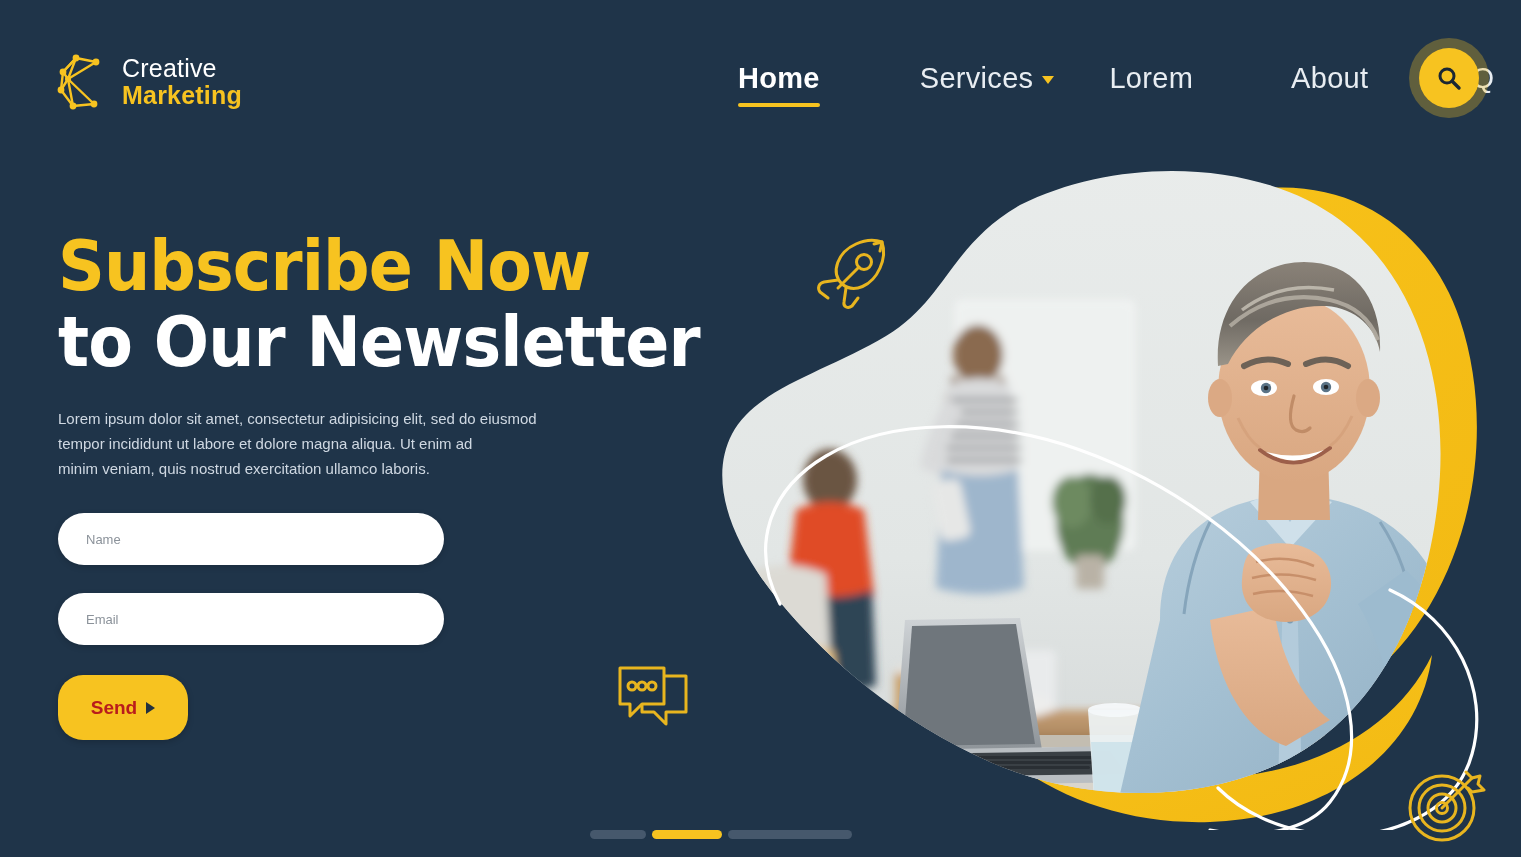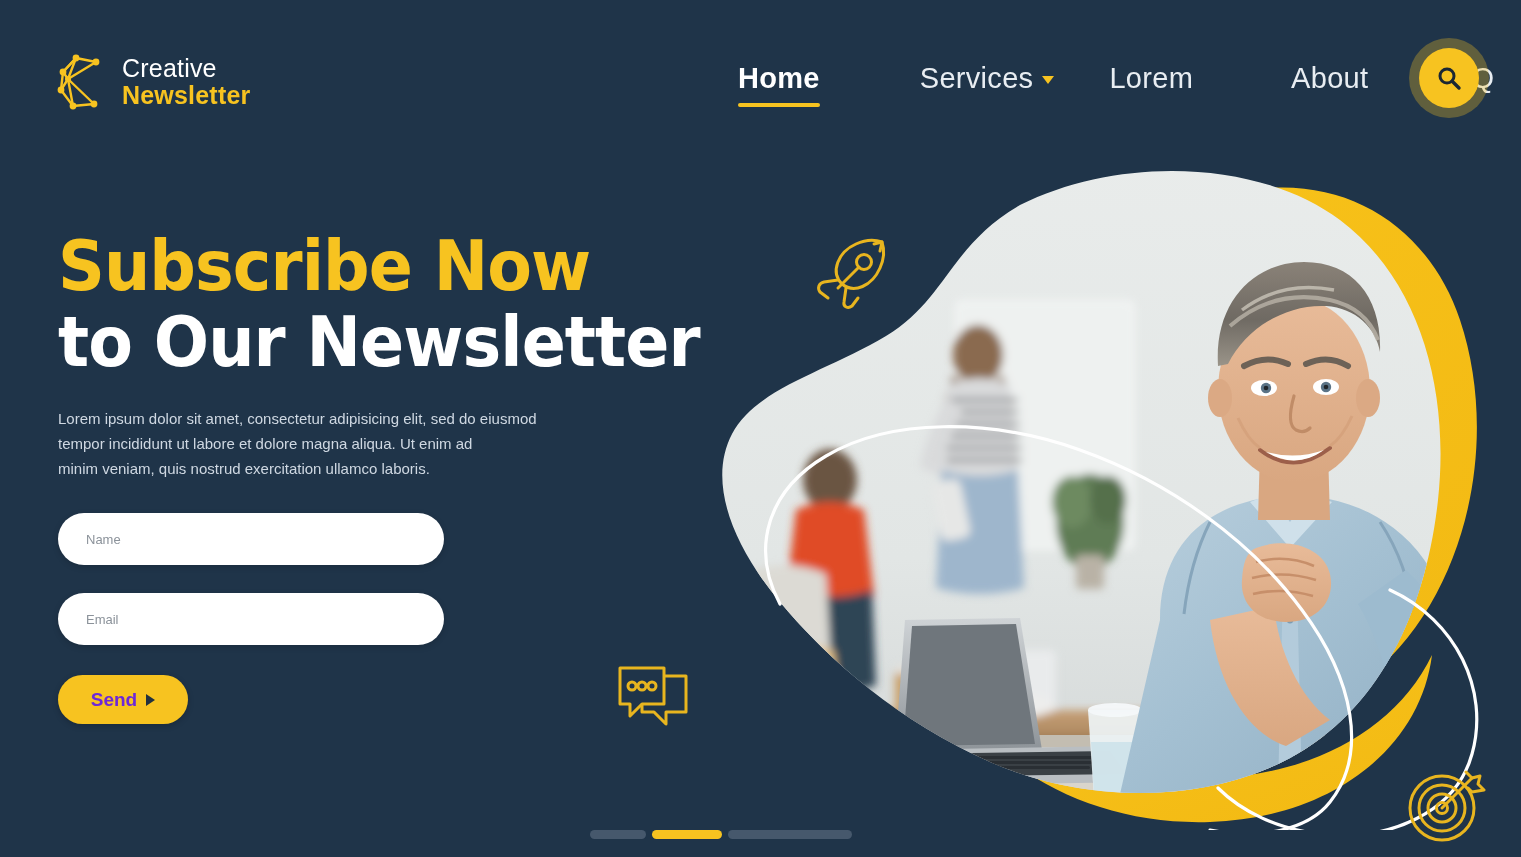--- a/index.html
+++ b/index.html
@@ -82,22 +82,22 @@
   .field {
     width: 386px; height: 52px; border-radius: 26px; background: #ffffff;
     border: none; outline: none; padding: 0 28px; font-size: 13px;
     color: #2b3a48; font-family: "Liberation Sans", sans-serif;
     display: block; box-shadow: 0 2px 6px rgba(0,0,0,0.16);
   }
   .field::placeholder { color: #8b929a; }
   .field + .field { margin-top: 28px; }
 
   .send-btn {
-    margin-top: 30px; width: 130px; height: 49px; border: none; border-radius: 25px;
-    background: #F7C320; color: #6d28d9; font-size: 19px; font-weight: 700;
+    margin-top: 30px; width: 130px; height: 65px; border: none; border-radius: 25px;
+    background: #F7C320; color: #b91c1c; font-size: 19px; font-weight: 700;
     cursor: pointer; display: flex; align-items: center; justify-content: center;
     gap: 9px; font-family: "Liberation Sans", sans-serif;
     box-shadow: 0 2px 6px rgba(0,0,0,0.2);
   }
   .send-arrow {
     width: 0; height: 0; border-left: 9px solid #22313f;
     border-top: 6px solid transparent; border-bottom: 6px solid transparent;
   }
 
   
@@ -382,21 +382,21 @@
             <circle cx="7" cy="20" r="3.4"></circle>
               <circle cx="5" cy="38" r="3.4"></circle>
             <circle cx="17" cy="54" r="3.4"></circle>
               <circle cx="38" cy="52" r="3.4"></circle>
             <circle cx="12" cy="27" r="3"></circle>
           </g>
         </svg>
       </span>
       <span class="logo-text">
         <span class="logo-line1">Creative</span>
-        <span class="logo-line2">Newsletter</span>
+        <span class="logo-line2">Marketing</span>
       </span>
     </div>
 
     <nav class="nav">
       <a class="nav-item active">
         <span>Home</span>
         <span class="nav-underline"></span>
       </a>
       <span class="nav-gap-1"></span>
       <a class="nav-item">

